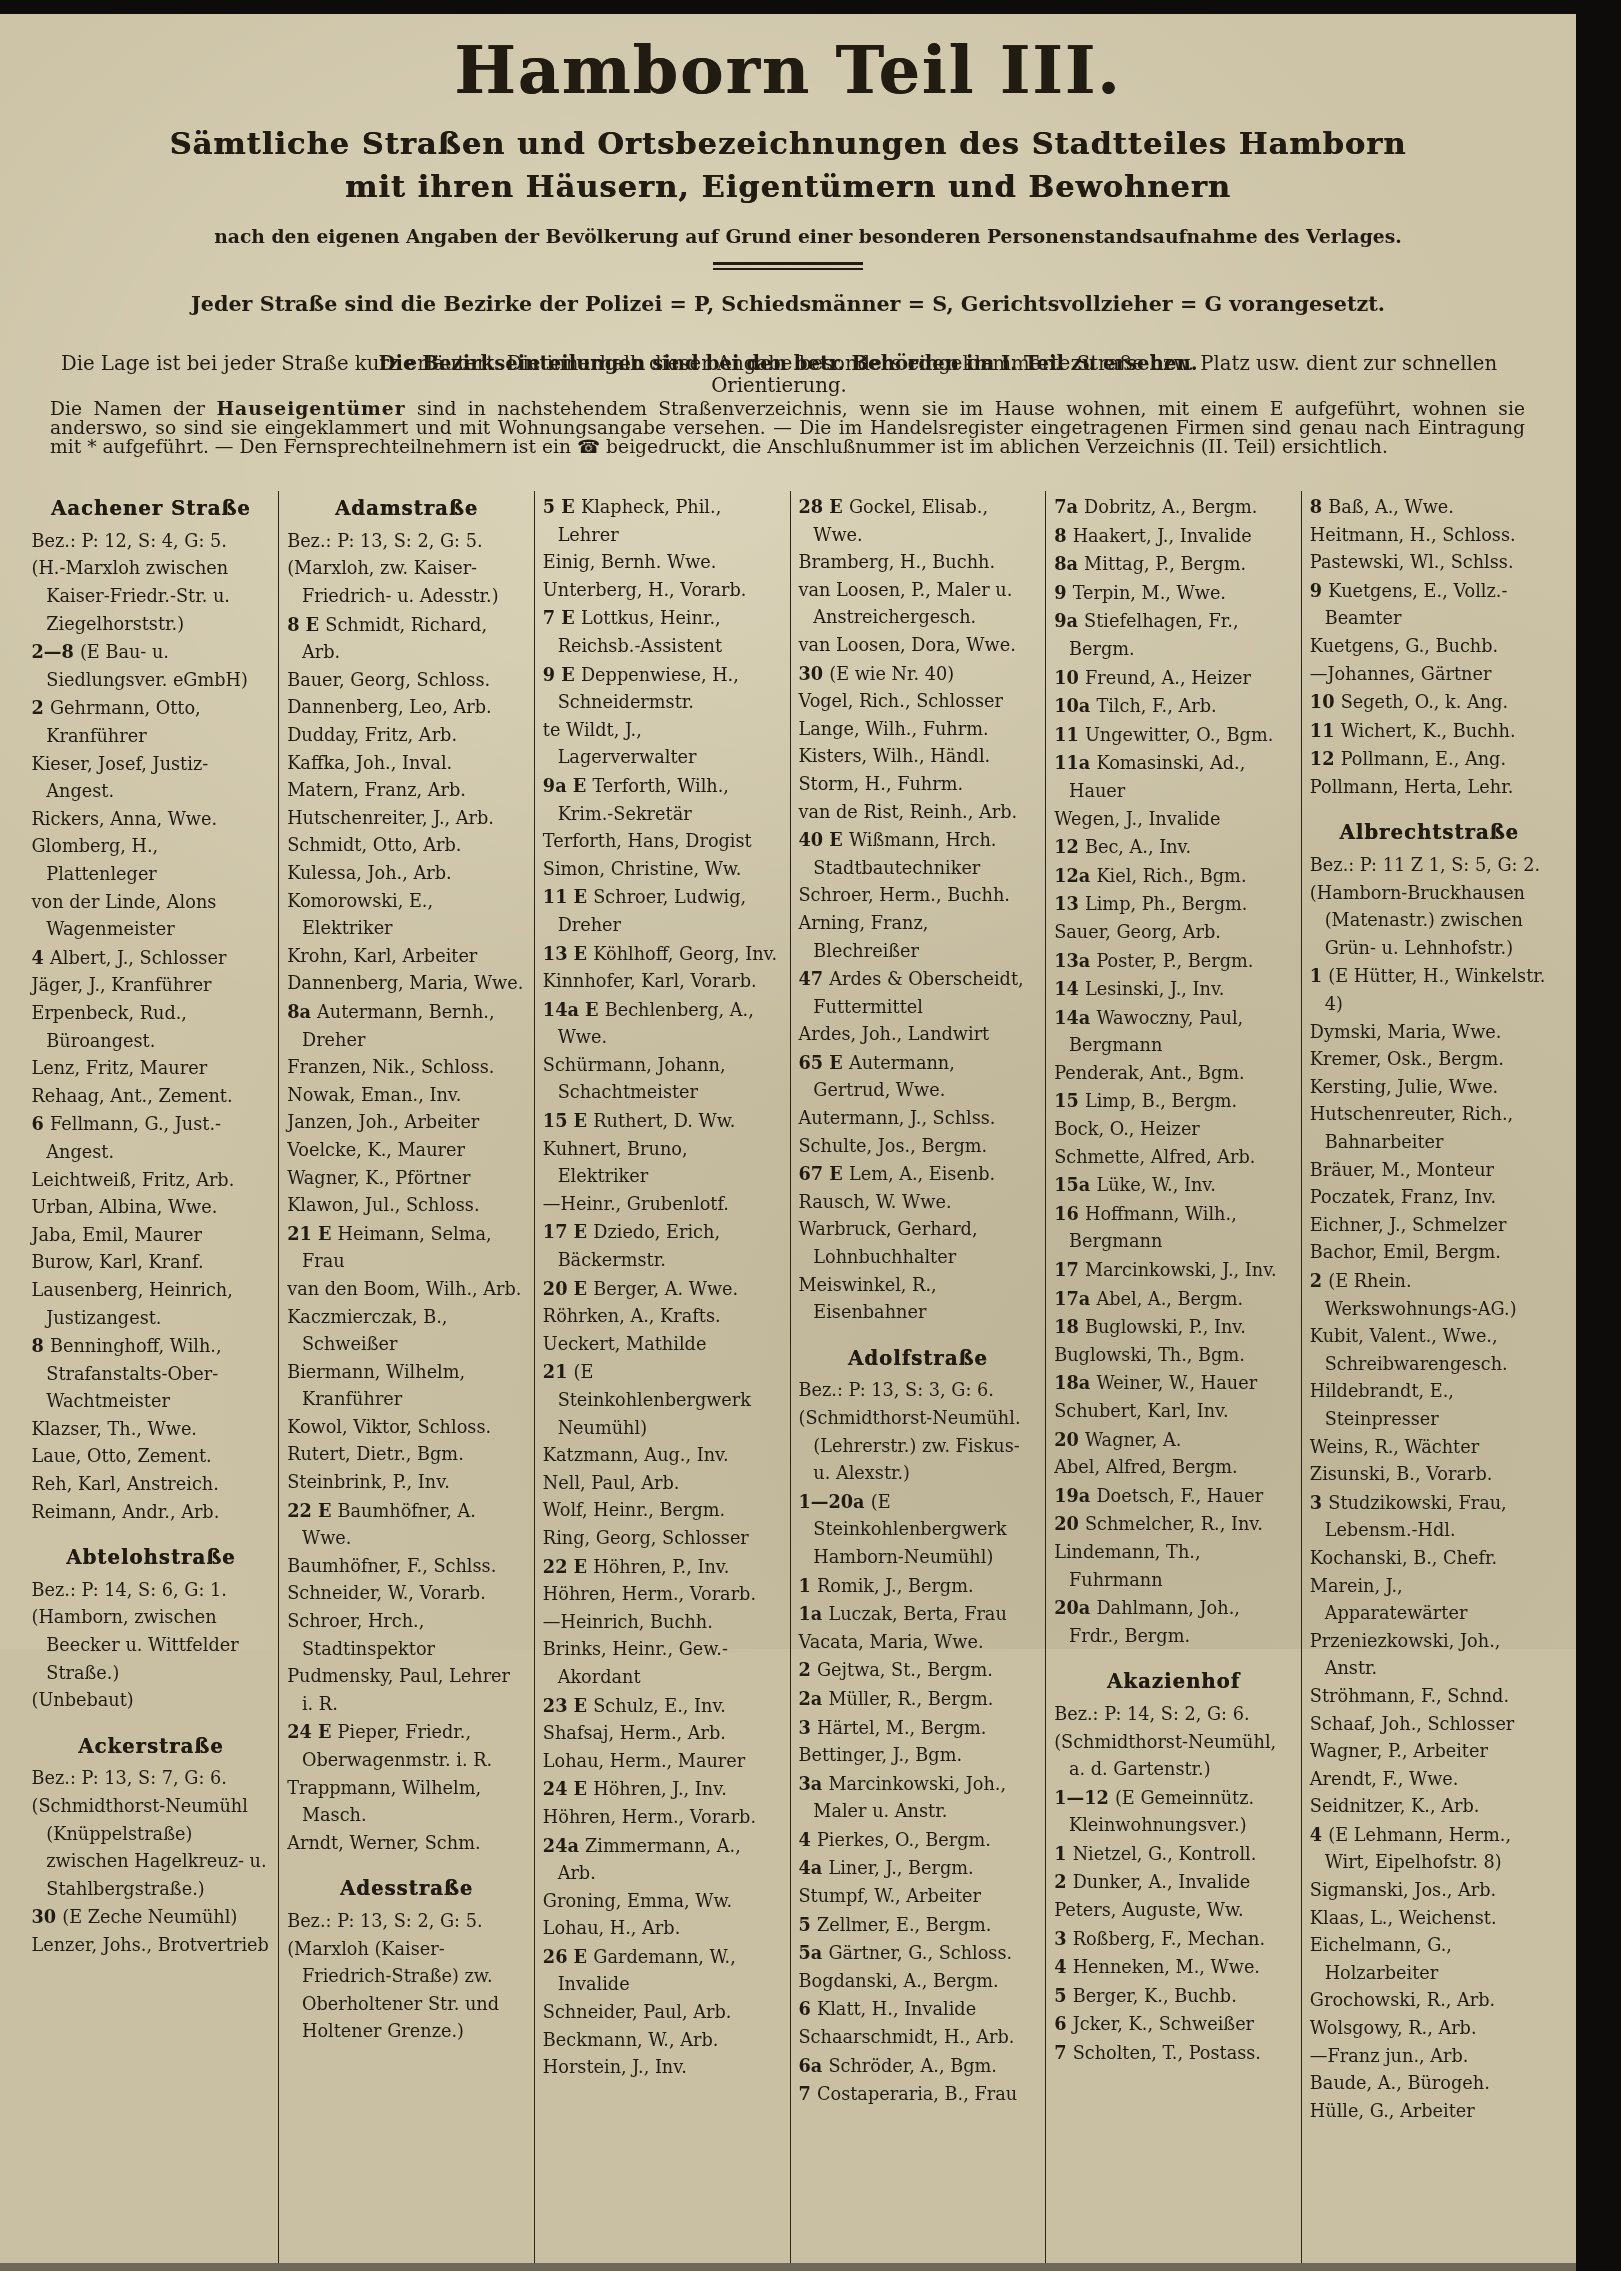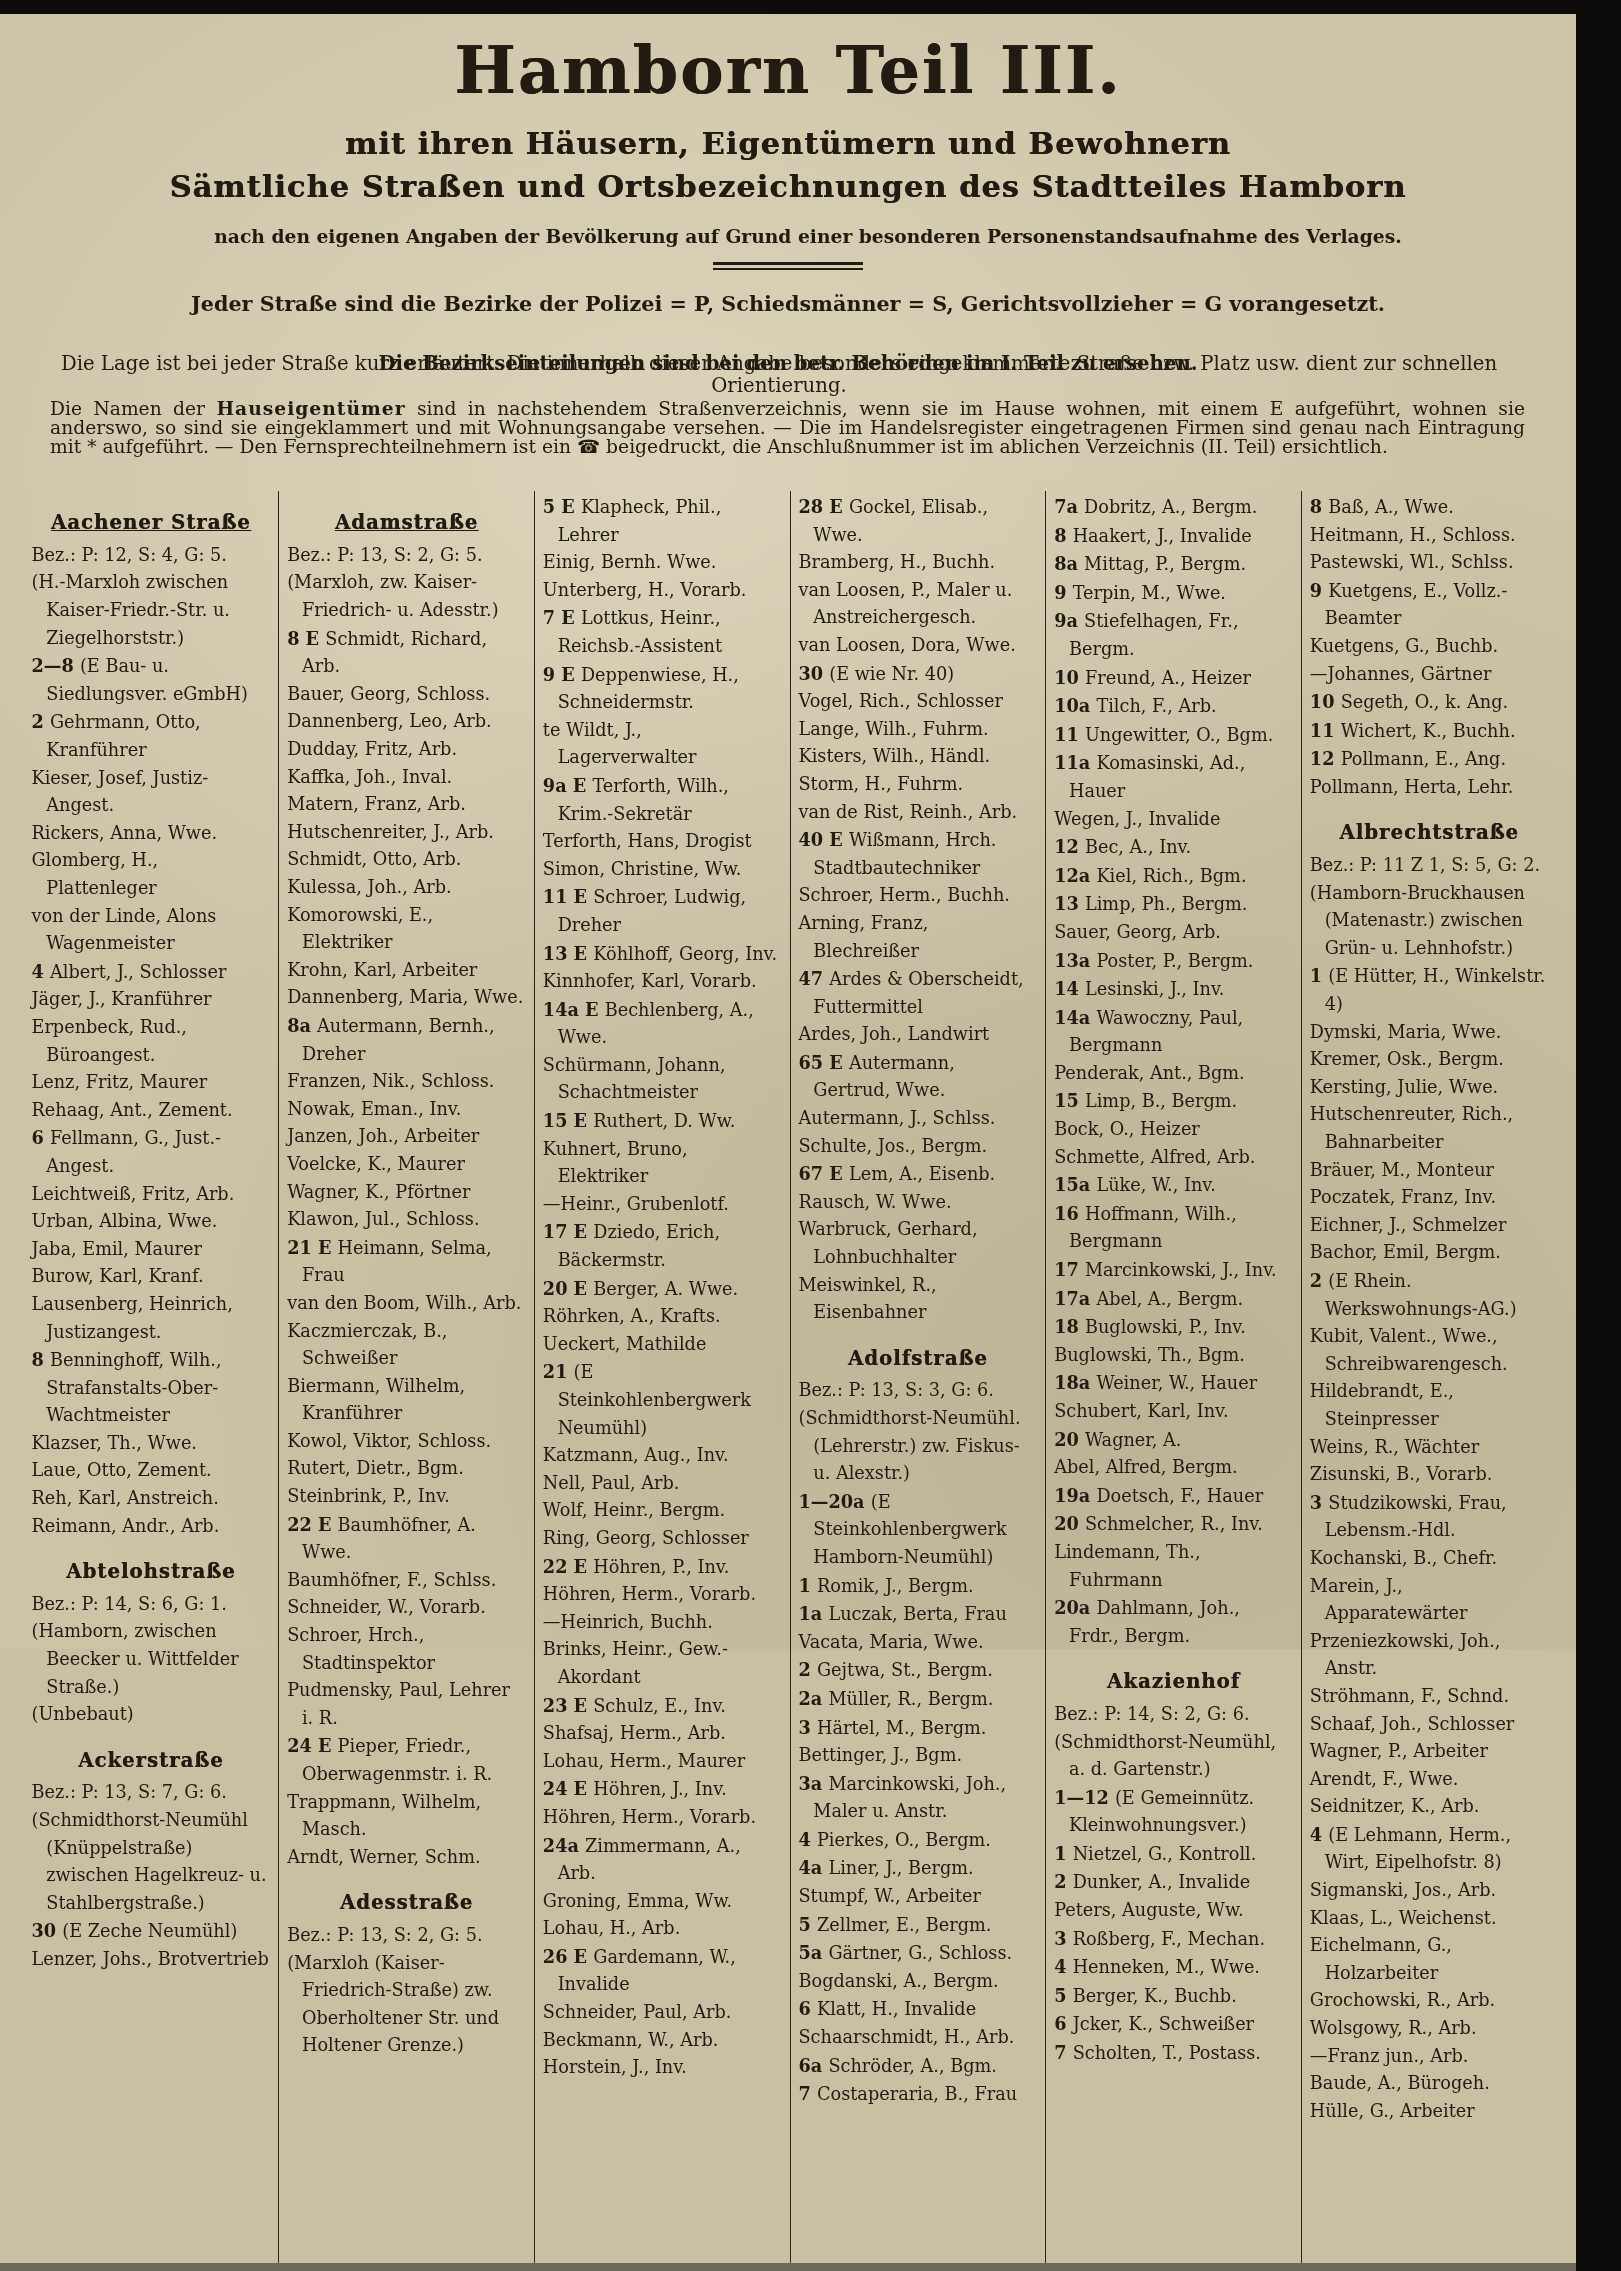--- a/index.html
+++ b/index.html
@@ -59,33 +59,33 @@
   .col {
     flex:1 1 0; padding:2px 7.9px 0 7.9px;
     border-left:1.5px solid #2b2417;
     overflow:hidden; hyphens:auto;
   }
   .col:first-child { border-left:none; }
   .head {
     text-align:center; font-weight:bold; font-size:19.7px; letter-spacing:1px;
     margin:19.7px 0 7.9px 0; text-shadow:0.3px 0 0 currentColor;
   }
-  .col > .head:first-child { margin-top:18px;text-decoration:underline; }
+  .col > .head:first-child { margin-top:4px; }
   .bez { font-size:17.7px; line-height:27.6px; }
   .note, .entry { font-size:17.7px; line-height:27.6px; padding-left:14.8px; text-indent:-14.8px; }
   .entry .num { font-weight:bold; }
 </style>
 </head>
 <body>
 
 <div class="paper">
   <h1 class="title">Hamborn Teil III.</h1>
   <div class="subtitle">
+    <div>Sämtliche Straßen und Ortsbezeichnungen des Stadtteiles Hamborn</div>
     <div>mit ihren Häusern, Eigentümern und Bewohnern</div>
-    <div>Sämtliche Straßen und Ortsbezeichnungen des Stadtteiles Hamborn</div>
   </div>
   <div class="source-note">nach den eigenen Angaben der Bevölkerung auf Grund einer besonderen Personenstandsaufnahme des Verlages.</div>
   <div class="double-rule"></div>
   <div class="legend-1">Jeder Straße sind die Bezirke der Polizei = P, Schiedsmänner = S, Gerichtsvollzieher = G vorangesetzt.</div>
   <div class="legend-2">Die Bezirkseinteilungen sind bei den betr. Behörden im I. Teil zu ersehen.</div>
   <div class="legend-3">Die Lage ist bei jeder Straße kurz erläutert. Die innerhalb dieser Angabe besonders eingeklammerte Straße bzw. Platz usw. dient zur schnellen Orientierung.</div>
   <p class="legend-4"><span>Die Namen der </span><b>Hauseigentümer</b><span> sind in nachstehendem Straßenverzeichnis, wenn sie im Hause wohnen, mit einem E aufgeführt, wohnen sie anderswo, so sind sie eingeklammert und mit Wohnungsangabe versehen. — Die im Handelsregister eingetragenen Firmen sind genau nach Eintragung mit * aufgeführt. — Den Fernsprechteilnehmern ist ein ☎ beigedruckt, die Anschlußnummer ist im ablichen Verzeichnis (II. Teil) ersichtlich.</span></p>
   <div class="columns">
       <div class="col">
         <div class="head">Aachener Straße</div>

